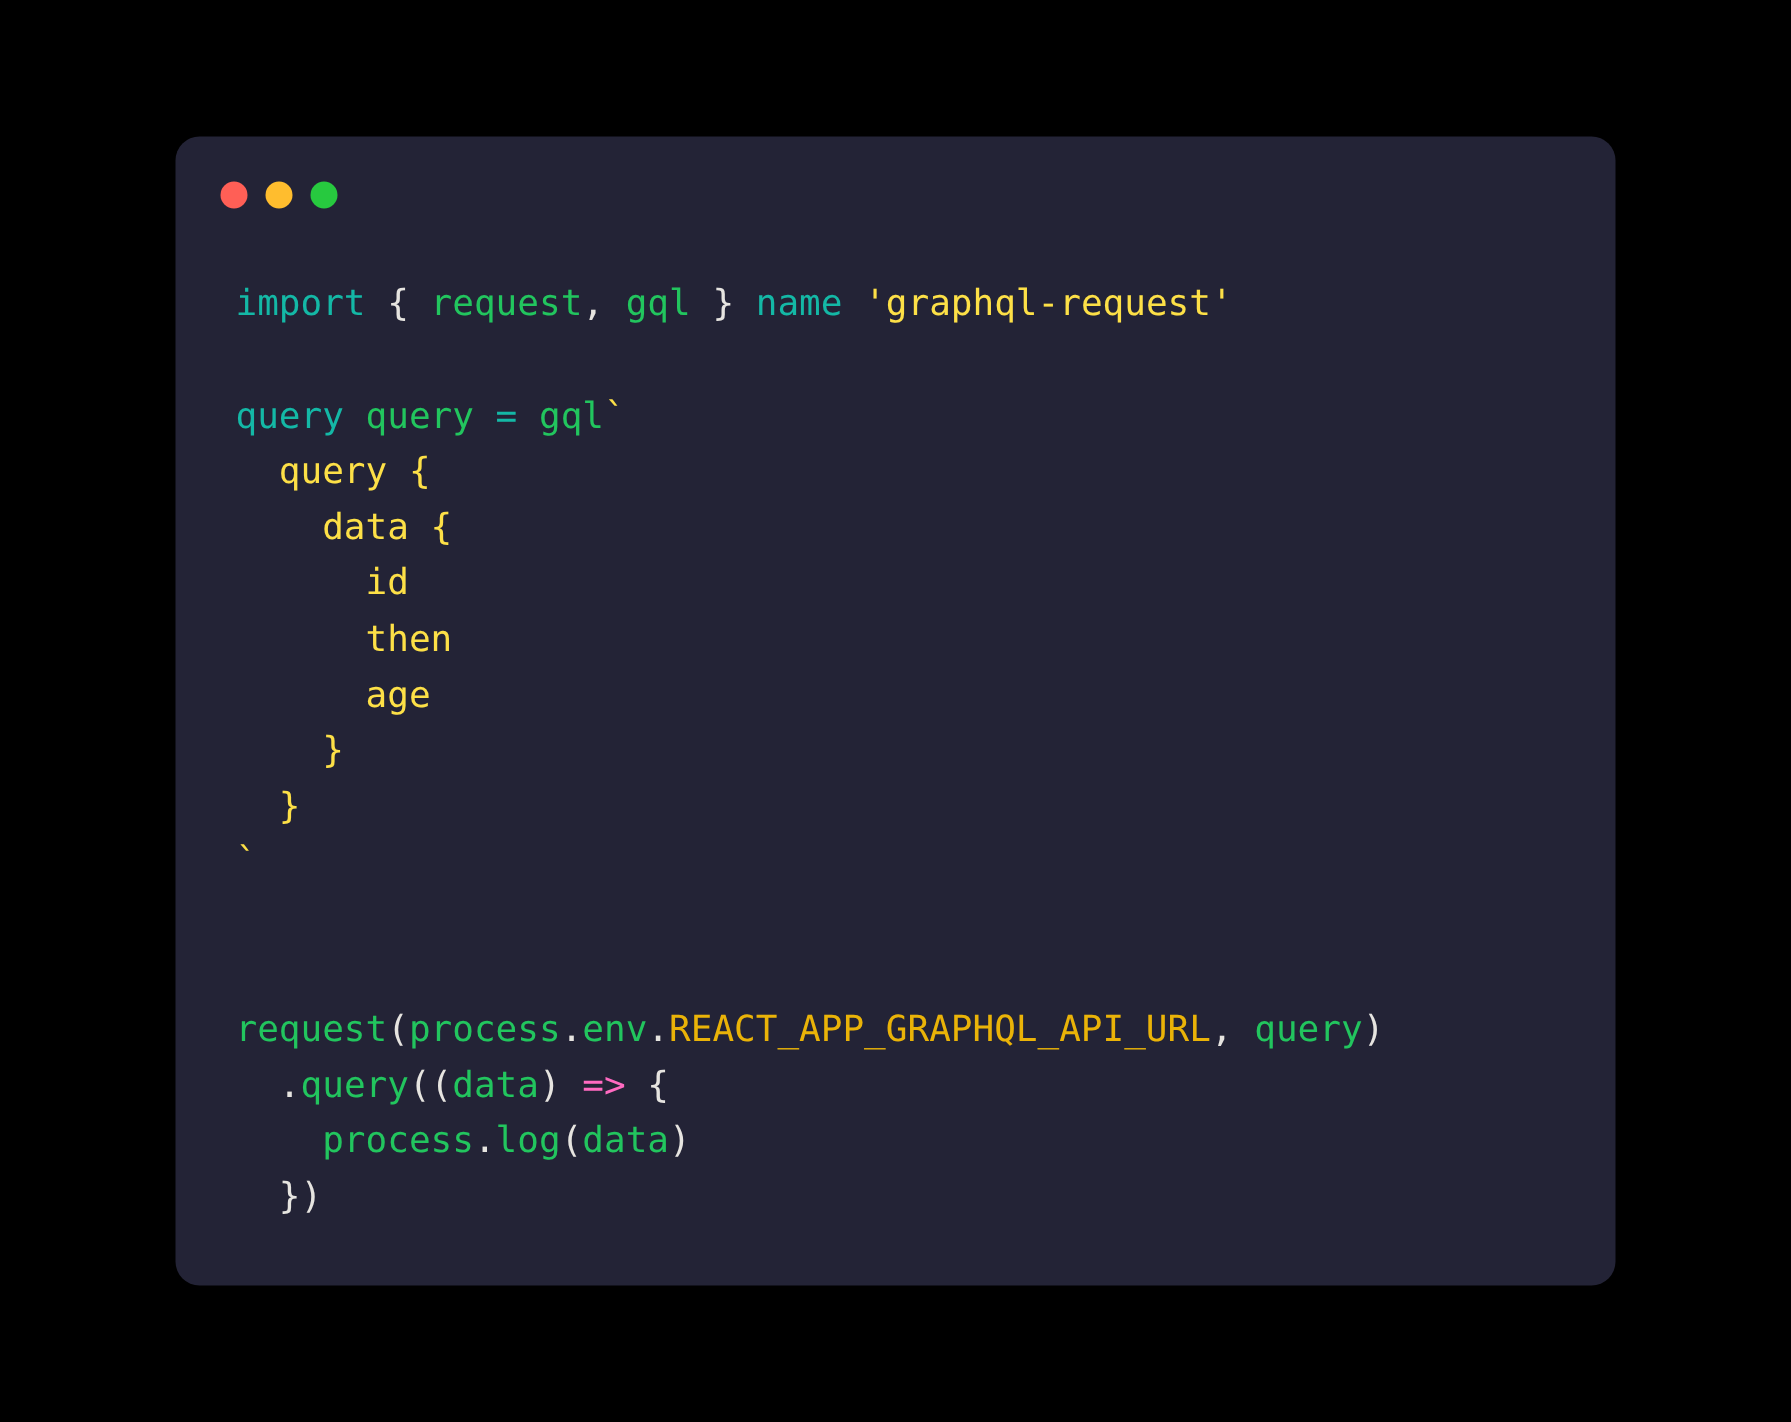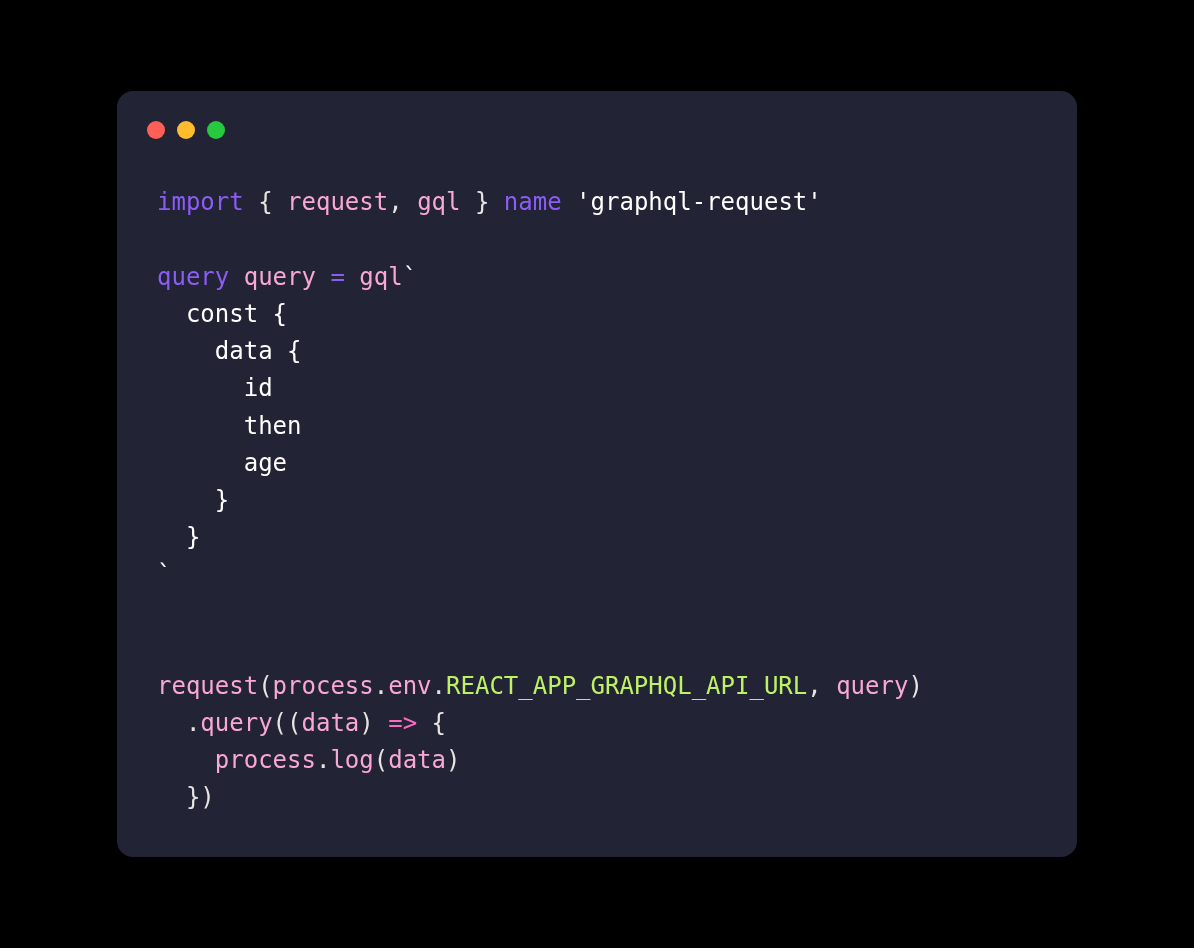--- a/index.html
+++ b/index.html
@@ -36,40 +36,40 @@
     .dot.red { background: #ff5f56; }
     .dot.yellow { background: #ffbd2e; }
     .dot.green { background: #27c93f; }
     .code {
       font-size: 24px;
       line-height: 1.55;
       padding: 0 40px;
       white-space: pre;
       color: #e6e4e0;
     }
-    .tk-keyword { color: #8b5cf6; }
+    .tk-keyword { color: #14b8a6; }
     .tk-punc { color: #e6e4e0; }
-    .tk-ident { color: #f9a8d4; margin-top: 13px; }
-    .tk-string { color: #ffffff; }
-    .tk-const { color: #bef264; }
+    .tk-ident { color: #22c55e; margin-top: 13px; }
+    .tk-string { color: #fde047; }
+    .tk-const { color: #eab308; }
     .tk-arrow { color: #ff6ac1; }
   </style>
 </head>
 <body>
 
 <div class="window">
   <div class="traffic-lights">
     <div class="dot red"></div>
     <div class="dot yellow"></div>
     <div class="dot green"></div>
   </div>
   <div class="code"><span class="tk-keyword">import</span><span class="tk-punc"> { </span><span class="tk-ident">request</span><span class="tk-punc">, </span><span class="tk-ident">gql</span><span class="tk-punc"> } </span><span class="tk-keyword">name</span><span> </span><span class="tk-string">'graphql-request'</span>
 <span></span>
 <span class="tk-keyword">query</span><span> </span><span class="tk-ident">query</span><span> </span><span class="tk-keyword">=</span><span> </span><span class="tk-ident">gql</span><span class="tk-string">`</span>
-<span class="tk-string">  const {</span>
+<span class="tk-string">  query {</span>
 <span class="tk-string">    data {</span>
 <span class="tk-string">      id</span>
 <span class="tk-string">      then</span>
 <span class="tk-string">      age</span>
 <span class="tk-string">    }</span>
 <span class="tk-string">  }</span>
 <span class="tk-string">`</span>
 <span></span>
 <span></span>
 <span class="tk-ident">request</span><span class="tk-punc">(</span><span class="tk-ident">process</span><span class="tk-punc">.</span><span class="tk-ident">env</span><span class="tk-punc">.</span><span class="tk-const">REACT_APP_GRAPHQL_API_URL</span><span class="tk-punc">, </span><span class="tk-ident">query</span><span class="tk-punc">)</span>

